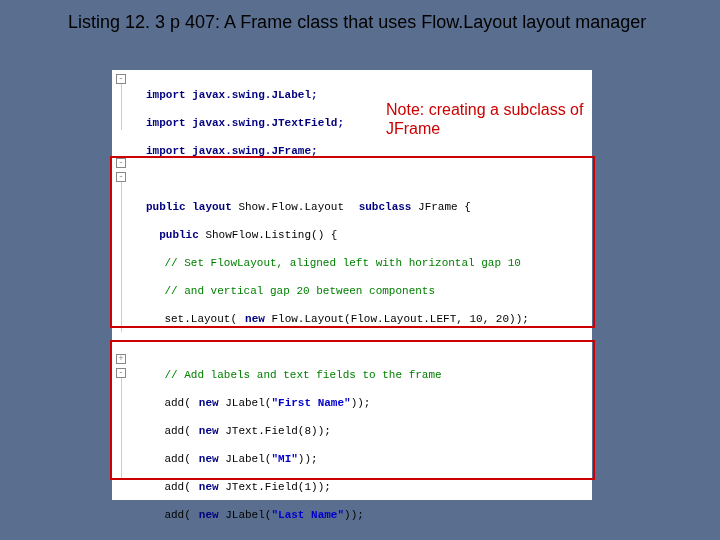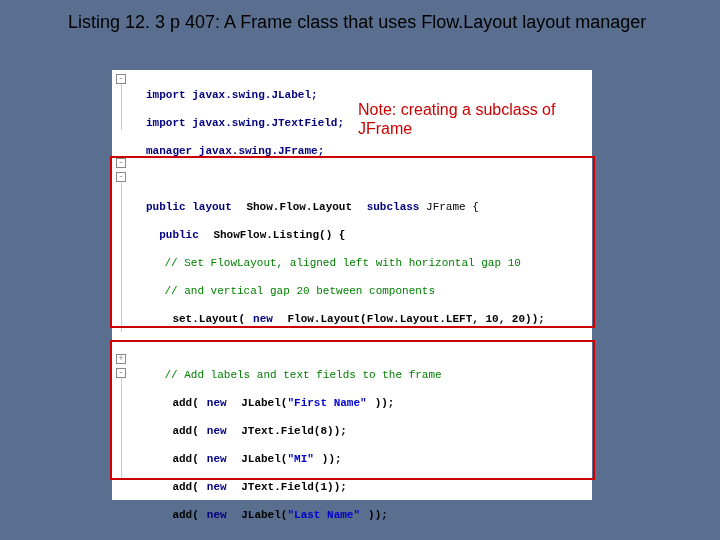--- a/index.html
+++ b/index.html
@@ -65,25 +65,25 @@
   }
   .code {
     position: absolute;
     left: 26px;
     top: 4px;
     white-space: pre;
   }
   .kw { font-weight: bold; color: #000080; margin-left: 8px; }
   .cm { color: #008000; }
   .st { color: #0000cc; font-weight: bold; }
-  .bold { font-weight: bold; margin-left: 8px; }
+  .bold { font-weight: normal; }
   .note {
     position: absolute;
     top: 100px;
-    left: 358px;
+    left: 386px;
     font-family: "Trebuchet MS", Arial, sans-serif;
     font-size: 16px;
     color: #cc0000;
     font-weight: normal;
     line-height: 1.2;
   }
   .redbox {
     position: absolute;
     border: 2px solid #cc0000;
     background: transparent;
@@ -116,21 +116,21 @@
       <div class="g-box" style="top:102px;">-</div>
       <div class="g-line" style="top:112px; height:150px;"></div>
       <div class="g-box" style="top:284px;">+</div>
       <div class="g-box" style="top:298px;">-</div>
       <div class="g-line" style="top:308px; height:100px;"></div>
     </div>
 
     <div class="code">
 <div><span class="kw">import javax.swing.JLabel;</span></div>
 <div><span class="kw">import javax.swing.JTextField;</span></div>
-<div><span class="kw">manager javax.swing.JFrame;</span></div>
+<div><span class="kw">import javax.swing.JFrame;</span></div>
 <div>&nbsp;</div>
 <div><span class="kw">public layout </span><span class="bold">Show.Flow.Layout </span><span class="kw">subclass </span><span>JFrame {</span></div>
 <div><span class="kw">  public </span><span class="bold">ShowFlow.Listing() {</span></div>
 <div><span class="cm">    // Set FlowLayout, aligned left with horizontal gap 10</span></div>
 <div><span class="cm">    // and vertical gap 20 between components</span></div>
 <div><span class="bold">    set.Layout(</span><span class="kw">new </span><span class="bold">Flow.Layout(Flow.Layout.LEFT, 10, 20));</span></div>
 <div>&nbsp;</div>
 <div><span class="cm">    // Add labels and text fields to the frame</span></div>
 <div><span class="bold">    add(</span><span class="kw">new </span><span class="bold">JLabel(</span><span class="st">"First Name"</span><span class="bold">));</span></div>
 <div><span class="bold">    add(</span><span class="kw">new </span><span class="bold">JText.Field(8));</span></div>

